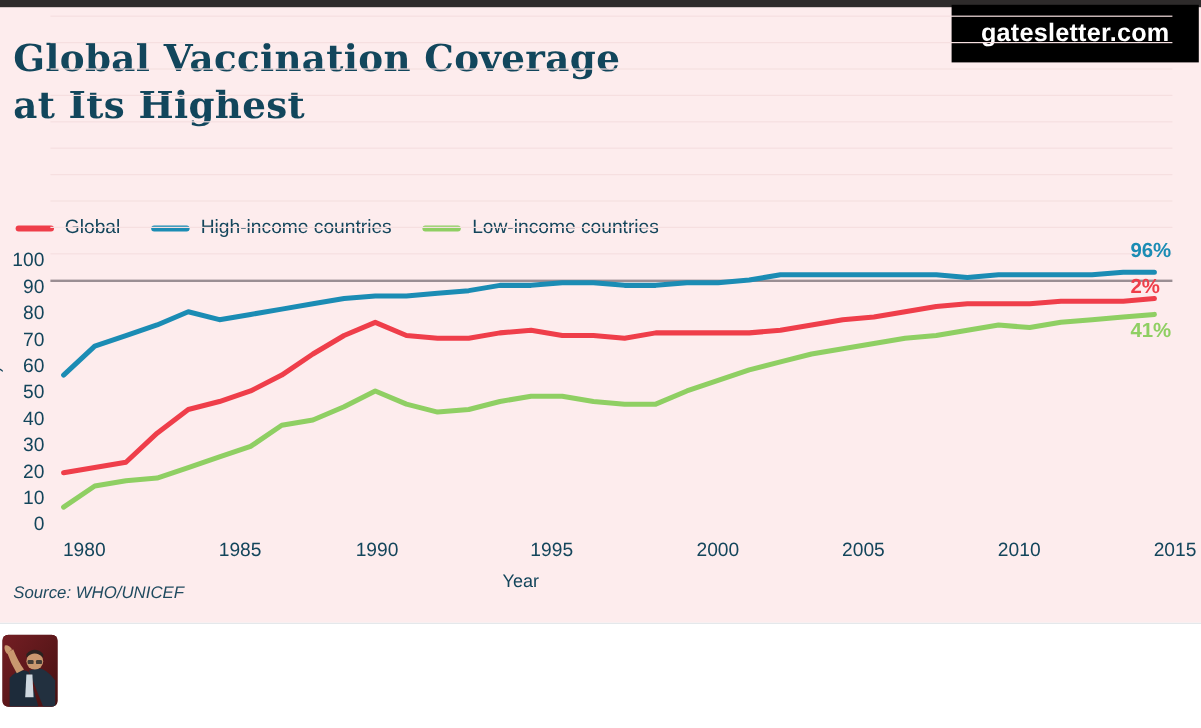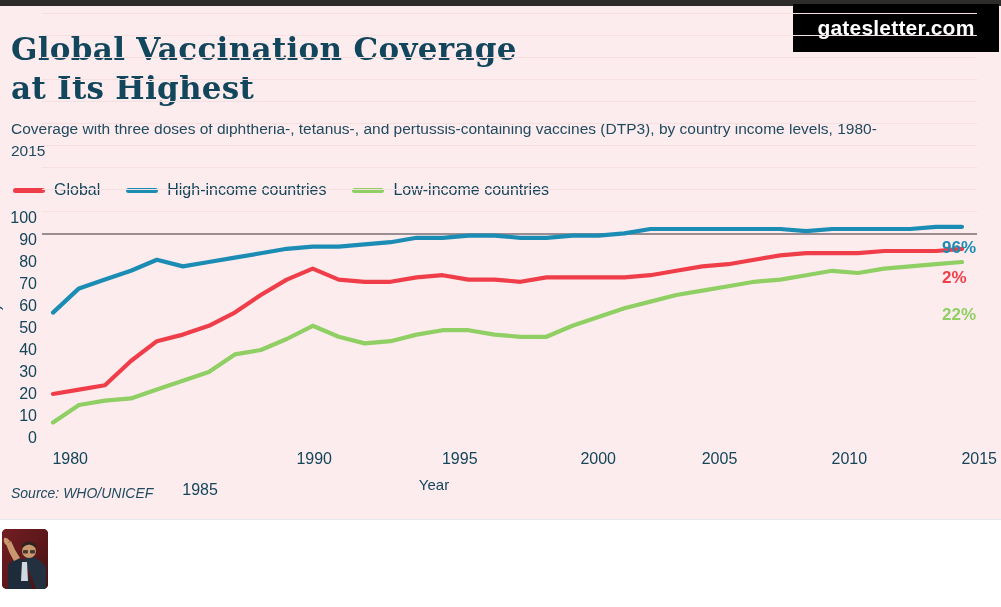--- a/index.html
+++ b/index.html
@@ -89,21 +89,21 @@
   }
   #source {
     position: absolute; left: 11px; top: 485px;
     font-size: 14px; color: #1f4a5f; font-style: italic;
   }
   #series-svg {
     position: absolute; left: 0; top: 0; width: 1001px; height: 519px;
     pointer-events: none;
   }
   .endlabel {
-    position: absolute; font-size: 17px; font-weight: bold; margin-top: 39px;
+    position: absolute; font-size: 17px; font-weight: bold;
   }
 
   
   #tweet {
     position: absolute; left: 0; top: 519px;
     width: 1001px; height: 88px;
     background: #ffffff;
     border-top: 1px solid #e4e8eb;
   }
   #avatar {
@@ -124,21 +124,20 @@
 
     <div id="headline">
       <div>Global Vaccination Coverage</div>
       <div>at Its Highest</div>
     </div>
 
     <div id="brand-badge">
       <span>gatesletter.com</span>
     </div>
 
-    <div id="subhead">Coverage with three doses of diphtheria-, tetanus-, and pertussis-containing vaccines (DTP3), by country income levels, 1980-2015</div>
 
     <div id="legend">
       <div class="legend-item">
         <span class="legend-swatch" style="background:#ef3e4a"></span>
         <span class="legend-label">Global</span>
       </div>
       <div class="legend-item">
         <span class="legend-swatch" style="background:#1b8cb4"></span>
         <span class="legend-label">High-income countries</span>
       </div>
@@ -178,26 +177,26 @@
 
     <svg id="series-svg" viewBox="0 0 1001 519" preserveAspectRatio="none">
         <polyline points="53.00,394.00 78.97,389.60 104.94,385.20 130.91,361.00 156.89,341.20 182.86,334.60 208.83,325.80 234.80,312.60 260.77,295.00 286.74,279.60 312.71,268.60 338.69,279.60 364.66,281.80 390.63,281.80 416.60,277.40 442.57,275.20 468.54,279.60 494.51,279.60 520.49,281.80 546.46,277.40 572.43,277.40 598.40,277.40 624.37,277.40 650.34,275.20 676.31,270.80 702.29,266.40 728.26,264.20 754.23,259.80 780.20,255.40 806.17,253.20 832.14,253.20 858.11,253.20 884.09,251.00 910.06,251.00 936.03,251.00 962.00,248.80" fill="none" stroke="#ef3e4a" stroke-width="4.2" stroke-linecap="round" stroke-linejoin="round"></polyline>
         <polyline points="53.00,312.60 78.97,288.40 104.94,279.60 130.91,270.80 156.89,259.80 182.86,266.40 208.83,262.00 234.80,257.60 260.77,253.20 286.74,248.80 312.71,246.60 338.69,246.60 364.66,244.40 390.63,242.20 416.60,237.80 442.57,237.80 468.54,235.60 494.51,235.60 520.49,237.80 546.46,237.80 572.43,235.60 598.40,235.60 624.37,233.40 650.34,229.00 676.31,229.00 702.29,229.00 728.26,229.00 754.23,229.00 780.20,229.00 806.17,231.20 832.14,229.00 858.11,229.00 884.09,229.00 910.06,229.00 936.03,226.80 962.00,226.80" fill="none" stroke="#1b8cb4" stroke-width="4.2" stroke-linecap="round" stroke-linejoin="round"></polyline>
         <polyline points="53.00,422.60 78.97,405.00 104.94,400.60 130.91,398.40 156.89,389.60 182.86,380.80 208.83,372.00 234.80,354.40 260.77,350.00 286.74,339.00 312.71,325.80 338.69,336.80 364.66,343.40 390.63,341.20 416.60,334.60 442.57,330.20 468.54,330.20 494.51,334.60 520.49,336.80 546.46,336.80 572.43,325.80 598.40,317.00 624.37,308.20 650.34,301.60 676.31,295.00 702.29,290.60 728.26,286.20 754.23,281.80 780.20,279.60 806.17,275.20 832.14,270.80 858.11,273.00 884.09,268.60 910.06,266.40 936.03,264.20 962.00,262.00" fill="none" stroke="#8fcf63" stroke-width="4.2" stroke-linecap="round" stroke-linejoin="round"></polyline>
       </svg>
 
     <div id="endlabels">
         <div class="endlabel" style="left: 942px; top: 228.8px; color: rgb(239, 62, 74);">2%</div>
         <div class="endlabel" style="left: 942px; top: 198.8px; color: rgb(27, 140, 180);">96%</div>
-        <div class="endlabel" style="left: 942px; top: 266px; color: rgb(143, 207, 99);">22%</div>
+        <div class="endlabel" style="left: 942px; top: 266px; color: rgb(143, 207, 99);">41%</div>
       </div>
 
     <div id="xticks">
         <div class="xtick" style="left: 53px;">1980</div>
-        <div class="xtick" style="left: 182.857px; margin-top: 31px;">1985</div>
+        <div class="xtick" style="left: 182.857px;">1985</div>
         <div class="xtick" style="left: 297px;">1990</div>
         <div class="xtick" style="left: 442.571px;">1995</div>
         <div class="xtick" style="left: 581px;">2000</div>
         <div class="xtick" style="left: 702.286px;">2005</div>
         <div class="xtick" style="left: 832.143px;">2010</div>
         <div class="xtick" style="left: 962px;">2015</div>
       </div>
     <div id="xlabel">Year</div>
 
     <div id="source">Source: WHO/UNICEF</div>

